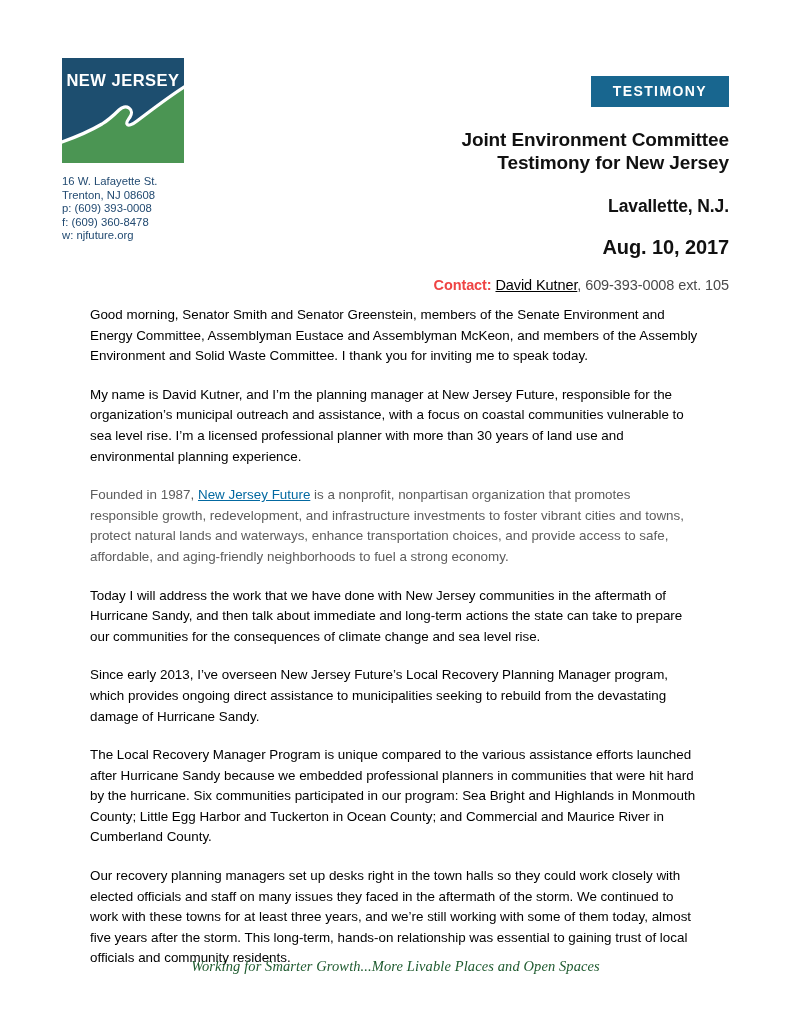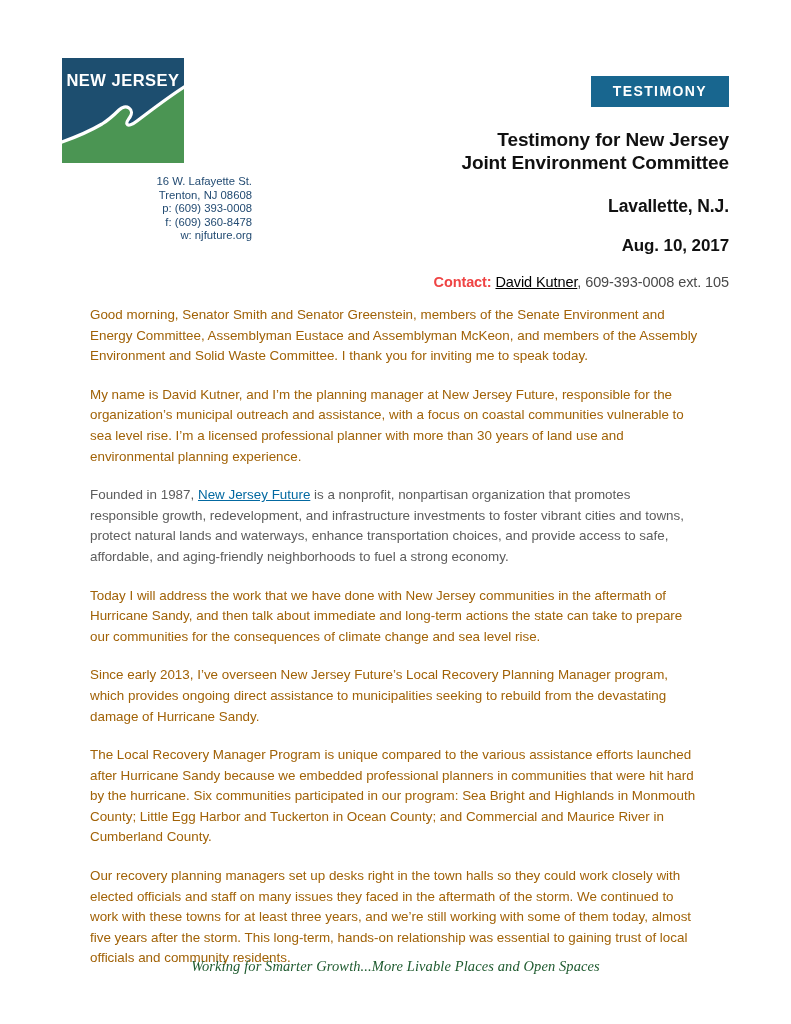--- a/index.html
+++ b/index.html
@@ -68,21 +68,20 @@
     margin-top: 31px;
   }
 
   .address {
     margin-top: 12px;
     color: #234b72;
     font-size: 11.3px;
     line-height: 13.6px;
     font-family: "Liberation Sans", sans-serif;
     white-space: pre-line;
-    text-align: right;
   }
 
   
   .header-right {
     position: absolute;
     right: 62px;
     top: 62px;
     width: 480px;
     text-align: right;
   }
@@ -112,21 +111,21 @@
     margin-top: 22px;
     color: #111111;
     font-size: 17.5px;
     font-weight: bold;
     letter-spacing: -0.1px;
   }
 
   .date-line {
     margin-top: 19px;
     color: #111111;
-    font-size: 17px;
+    font-size: 20px;
     font-weight: bold;
     letter-spacing: -0.1px;
   }
 
   .contact-line {
     margin-top: 18px;
     font-size: 14.5px;
     color: #4a4a4a;
     letter-spacing: -0.1px;
   }
@@ -144,21 +143,21 @@
     position: absolute;
     left: 90px;
     top: 305px;
     width: 610px;
   }
 
   .para {
     margin: 0 0 18px 0;
     font-size: 13.4px;
     line-height: 20.6px;
-    color: #a16207;
+    color: #000000;
     text-align: left;
   }
   .para.muted {
     color: #5c5c5c;
   }
   .inline-link {
     color: #0369a1;
   }
 
   
@@ -197,22 +196,22 @@
 p: (609) 393-0008
 f: (609) 360-8478
 w: njfuture.org</div>
   </div>
 
   <div class="header-right">
 
     <div class="testimony-badge">TESTIMONY</div>
 
     <div class="title-block">
+      <div>Joint Environment Committee</div>
       <div>Testimony for New Jersey</div>
-      <div>Joint Environment Committee</div>
     </div>
 
     <div class="place-line">Lavallette, N.J.</div>
 
     <div class="date-line">Aug. 10, 2017</div>
 
     <div class="contact-line"><span class="contact-label">Contact:</span><span>&nbsp;</span><a class="contact-link" href="#">David Kutner</a><span>, 609-393-0008 ext. 105</span></div>
   </div>
 
   <div class="body-col">

